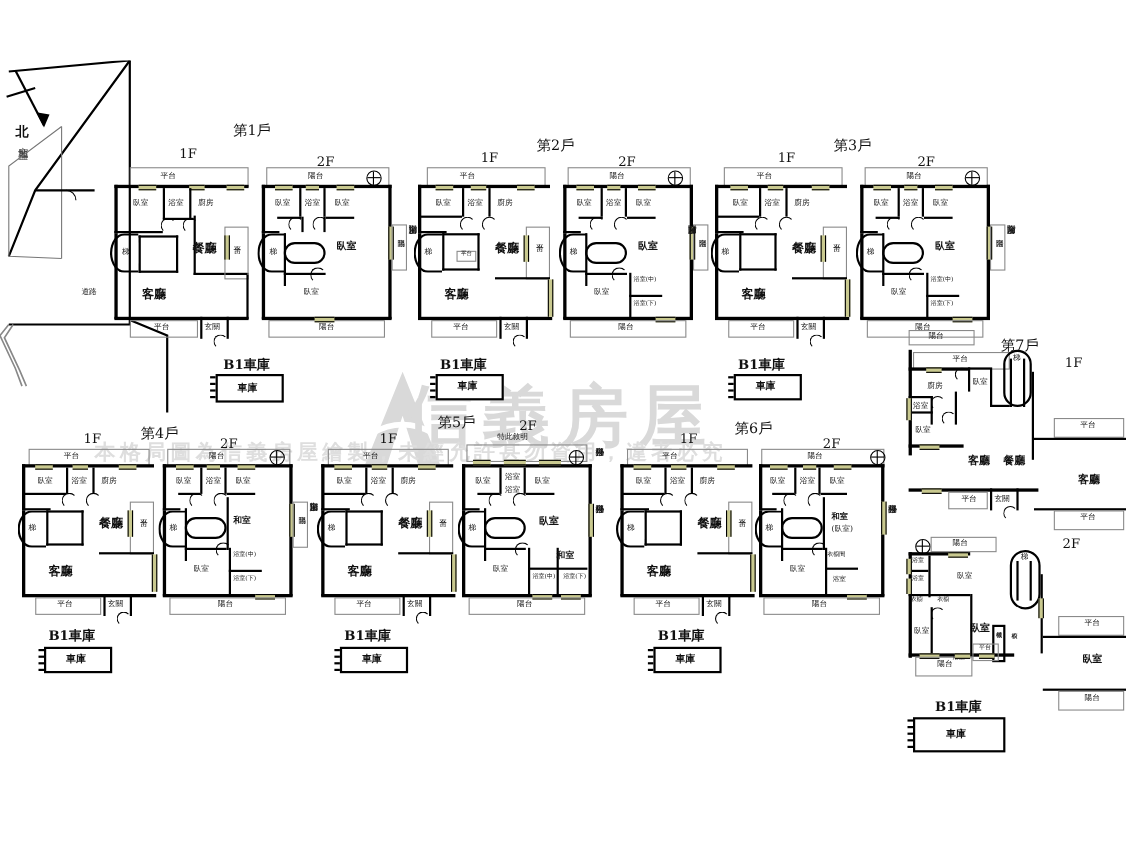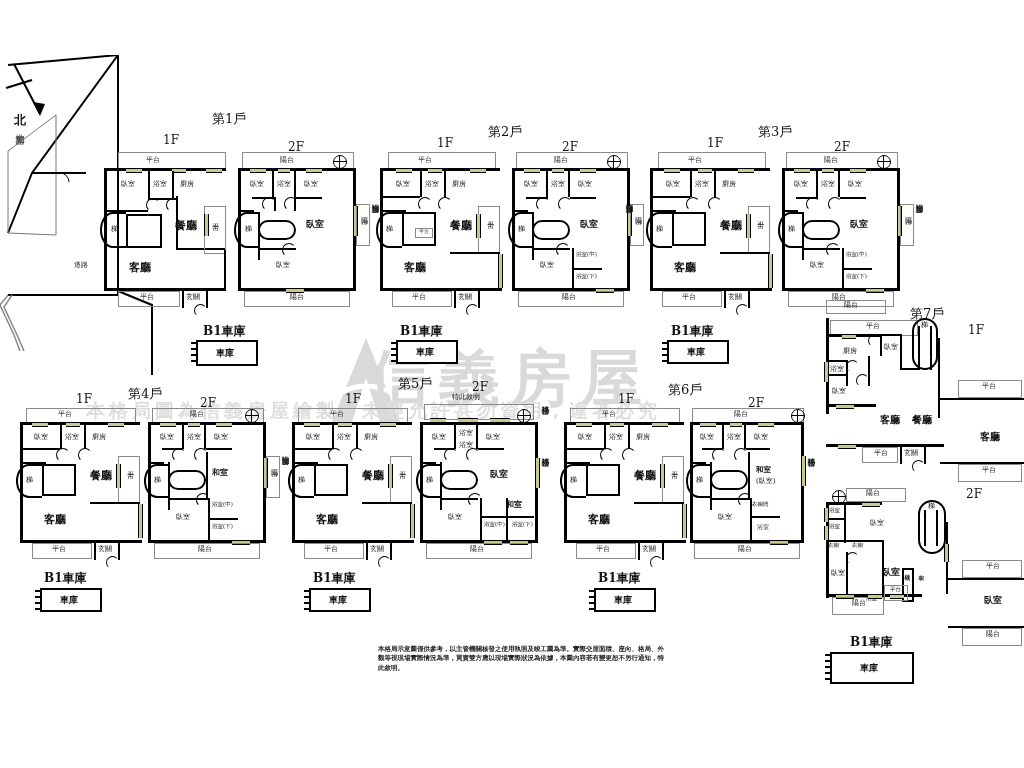--- a/index.html
+++ b/index.html
@@ -787,15 +787,14 @@
     </div>
     <div class="gteeth" style="left:825px;top:654px;">
         <i></i>
         <i></i>
         <i></i>
         <i></i>
         <i></i>
       </div>
   </div>
 
-  <div class="disc">本格局示意圖僅供參考，以主管機關核發之使用執照及竣工圖為準。實際交屋面積、座向、格局、外觀等視現場實際情況為準，買賣雙方應以現場實際狀況為依據，本圖內容若有變更恕不另行通知，特此敘明。</div>
 
 </div>
 
 </body></html>

